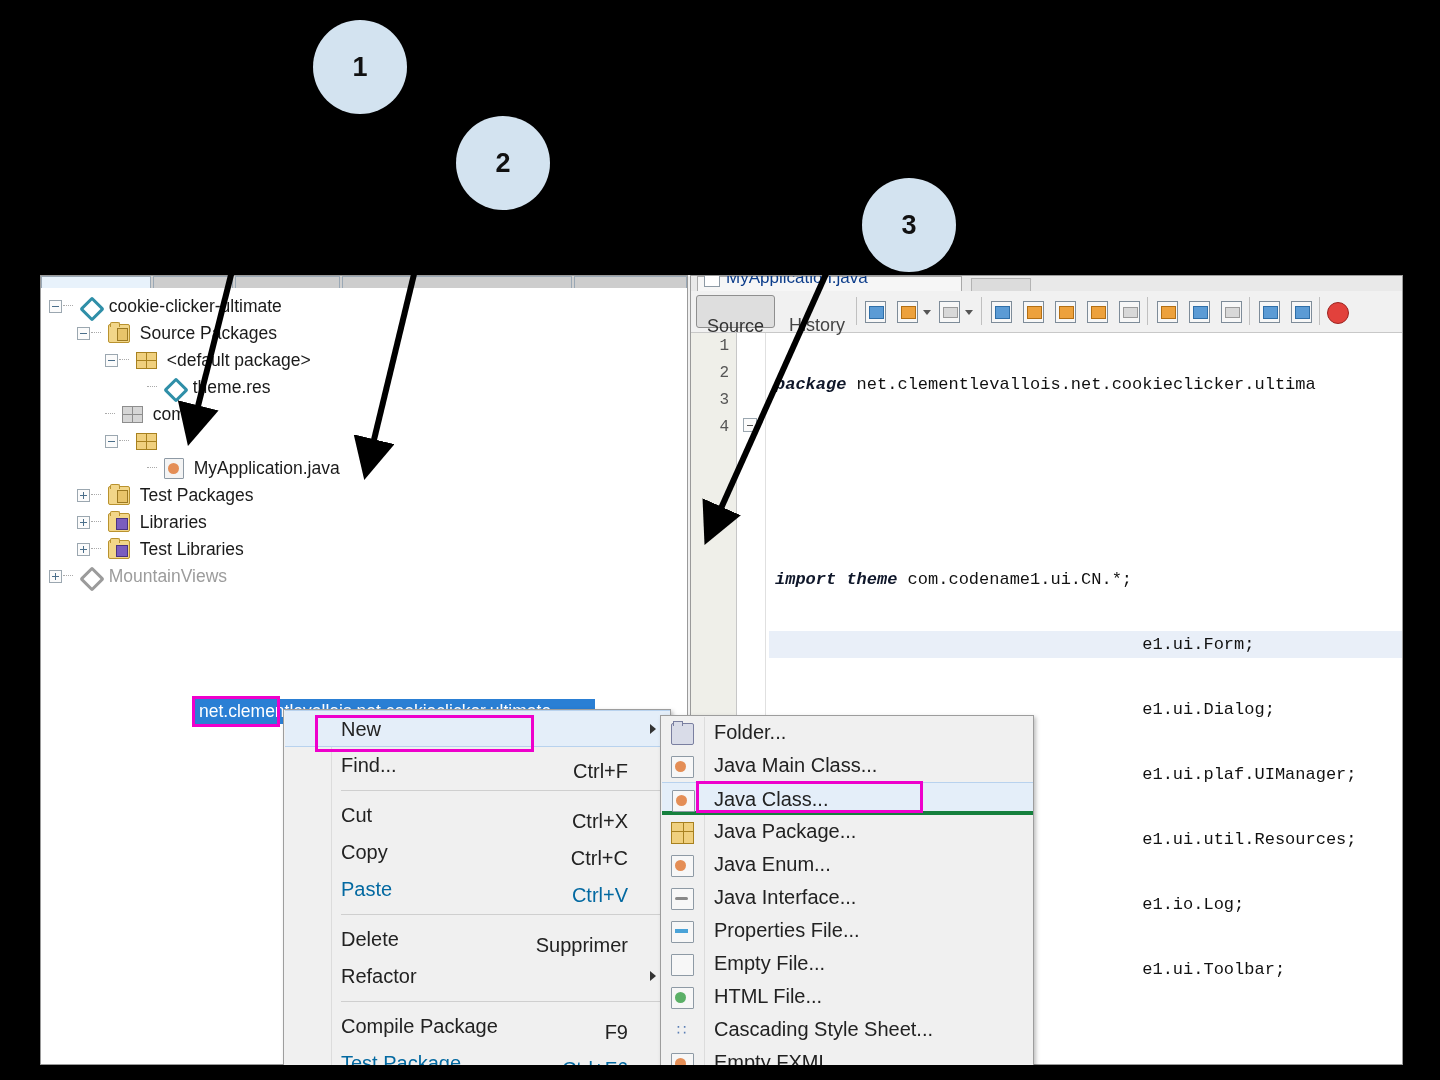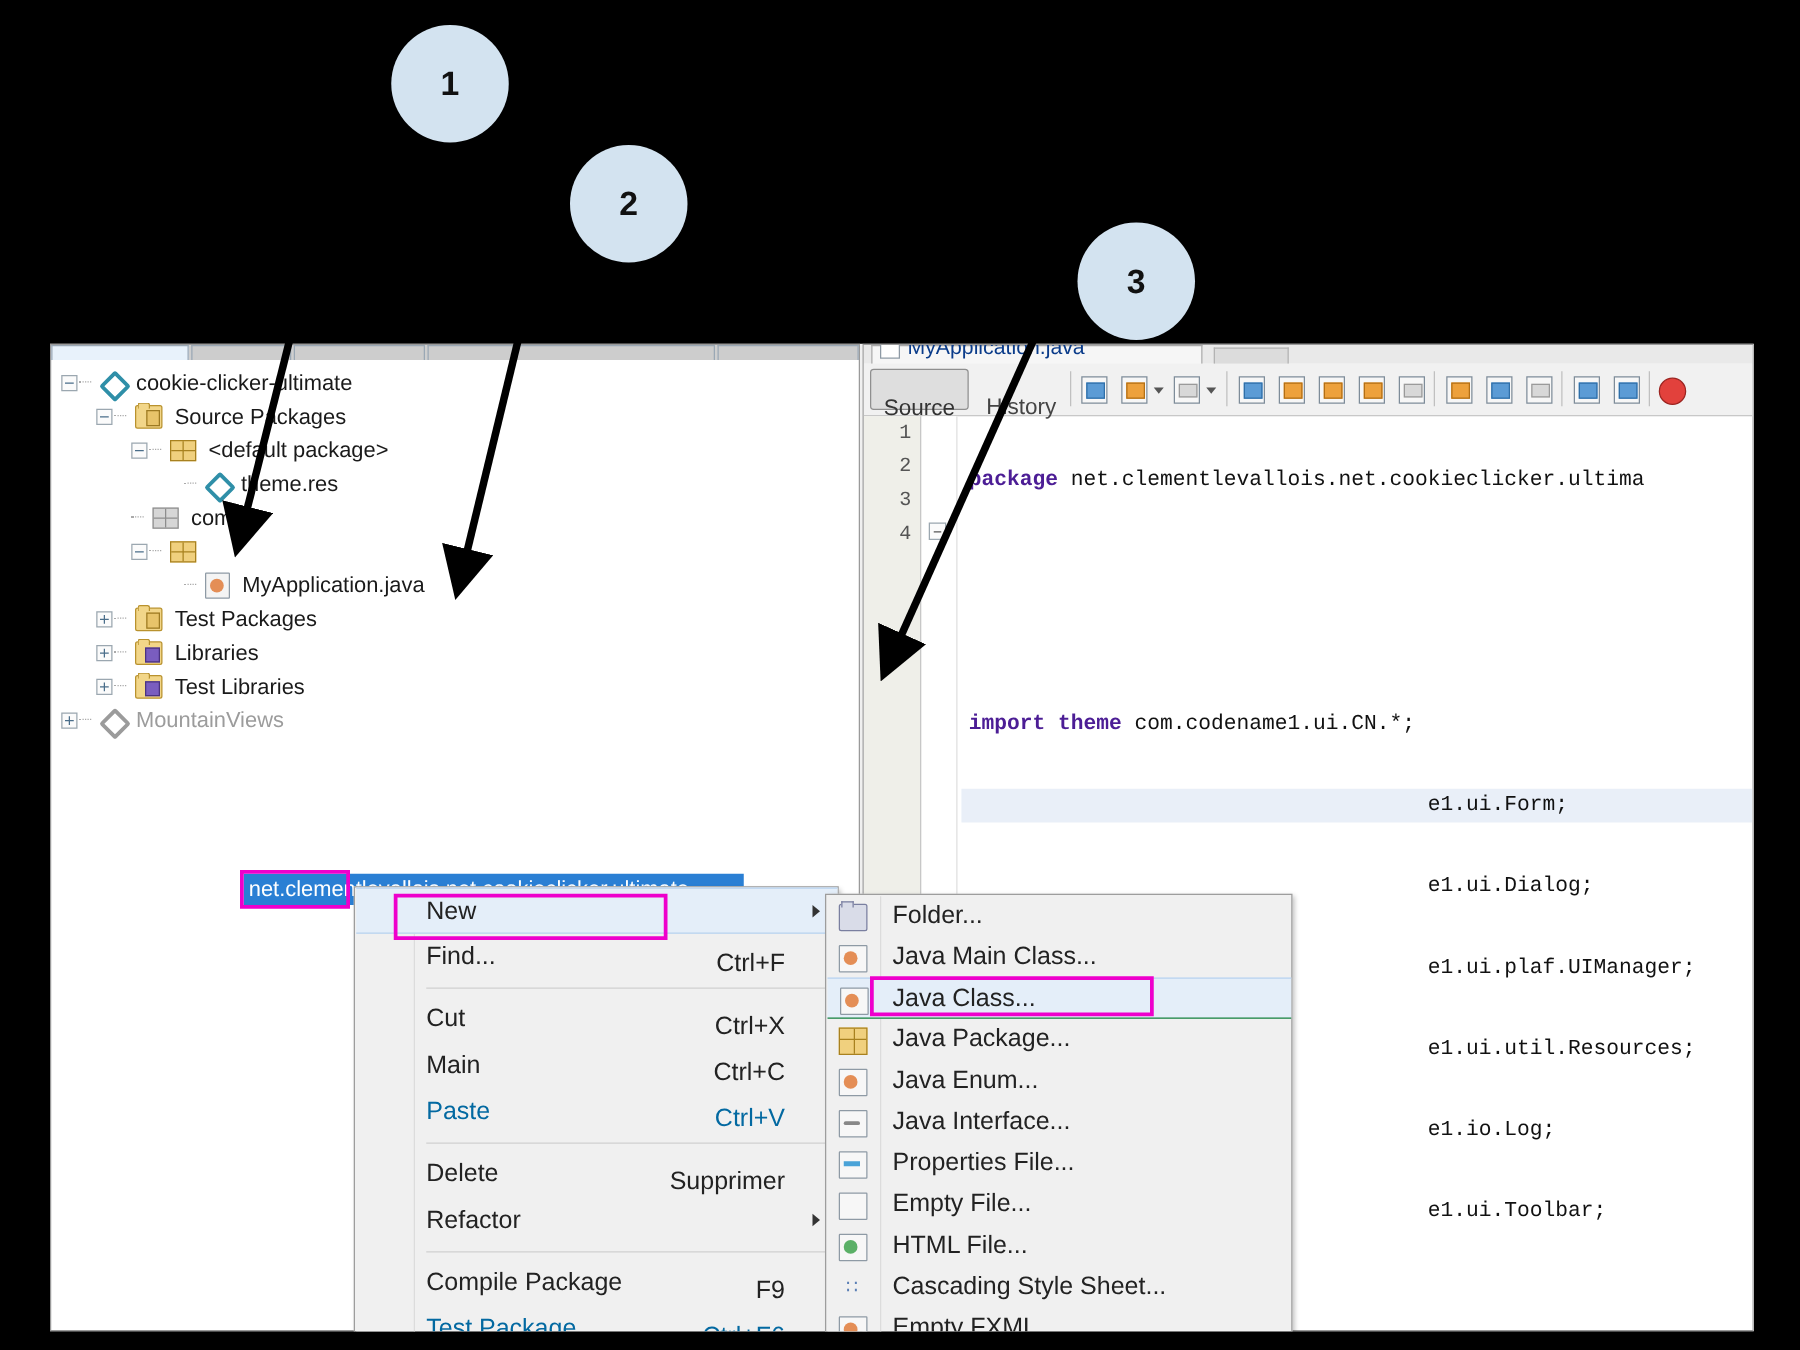--- a/index.html
+++ b/index.html
@@ -125,21 +125,21 @@
   .foldbox{position:absolute;left:5px;width:14px;height:14px;background:#fbfbfb;border:1px solid #9ba7b0;box-sizing:border-box;}
   .foldbox:before{content:"";position:absolute;left:3px;top:6px;width:6px;height:1px;background:#555;}
 
   .code{
     position:absolute;left:78px;top:57px;right:0;height:733px;overflow:hidden;
     font-family:"Liberation Mono", monospace;font-size:17px;
     white-space:pre;color:#111;
   }
   .code .ln{height:27px;line-height:27px;padding-left:6px;}
   .code .hl{background:#e9eff8;}
-  .kw{color:#4c1d95;font-weight:bold;}
+  .kw{color:#0f172a;font-weight:bold;font-style:italic;}
 
   
   .ctxmenu{
     position:absolute;left:243px;top:434px;width:388px;height:512px;
     background:#f0f0f0;border:1px solid #9d9d9d;box-sizing:border-box;
     box-shadow:2px 2px 4px rgba(0,0,0,.25);
   }
   .ctx-gutter{position:absolute;left:1px;top:1px;width:46px;bottom:1px;background:#f0f0f0;border-right:1px solid #dcdcdc;}
   .mi{
     position:relative;height:37px;line-height:37px;margin-left:47px;
@@ -153,21 +153,21 @@
   .mbox{position:absolute;left:275px;top:440px;width:219px;height:37px;border:3px solid #ee00cc;box-sizing:border-box;}
 
   
   .submenu{
     position:absolute;left:620px;top:440px;width:374px;height:553px;
     background:#f0f0f0;border:1px solid #9d9d9d;box-sizing:border-box;
     box-shadow:2px 2px 4px rgba(0,0,0,.25);
   }
   .sub-gutter{position:absolute;left:1px;top:1px;width:42px;bottom:1px;background:#f0f0f0;border-right:1px solid #dcdcdc;}
   .smi{position:relative;height:33px;line-height:33px;margin-left:43px;font-size:20px;color:#222;padding-left:10px;box-sizing:border-box;}
-  .smi.hov{background:#e4eef9;border-top:1px solid #b8d2ee;border-bottom:1px solid #15803d;margin-left:1px;padding-left:52px;}
+  .smi.hov{background:#e4eef9;border-top:1px solid #b8d2ee;border-bottom:4px solid #15803d;margin-left:1px;padding-left:52px;}
   .smi .sico{position:absolute;left:-33px;top:7px;width:21px;height:20px;}
   .smi.hov .sico{left:10px;}
   .sbox{position:absolute;left:656px;top:506px;width:227px;height:32px;border:3px solid #ee00cc;box-sizing:border-box;}
 
   .sico-folder{background:#d9dce8;border:1px solid #7a7fa0;border-radius:2px;}
   .sico-folder:before{content:"";position:absolute;left:1px;top:-3px;width:8px;height:4px;background:#d9dce8;border:1px solid #7a7fa0;border-bottom:none;}
   .sico-file{background:#f7f7f7;border:1px solid #8e9aa5;border-radius:1px;}
   .sico-file.orange:after{content:"";position:absolute;left:3px;top:4px;width:11px;height:11px;background:#e07b39;border-radius:50%;opacity:.85;}
   .sico-file.green:after{content:"";position:absolute;left:3px;top:4px;width:11px;height:11px;background:#3fa34d;border-radius:50%;opacity:.85;}
   .sico-file.wave:after{content:"";position:absolute;left:3px;top:7px;width:13px;height:4px;background:#4aa3d8;}
@@ -418,21 +418,21 @@
       <div class="mi">
         <span>Find...</span>
         <span class="acc">Ctrl+F</span>
       </div>
       <div class="msep"></div>
       <div class="mi">
         <span>Cut</span>
         <span class="acc">Ctrl+X</span>
       </div>
       <div class="mi">
-        <span>Main</span>
+        <span>Copy</span>
         <span class="acc">Ctrl+C</span>
       </div>
       <div class="mi dis">
         <span>Paste</span>
         <span class="acc">Ctrl+V</span>
       </div>
       <div class="msep"></div>
       <div class="mi">
         <span>Delete</span>
         <span class="acc">Supprimer</span>

